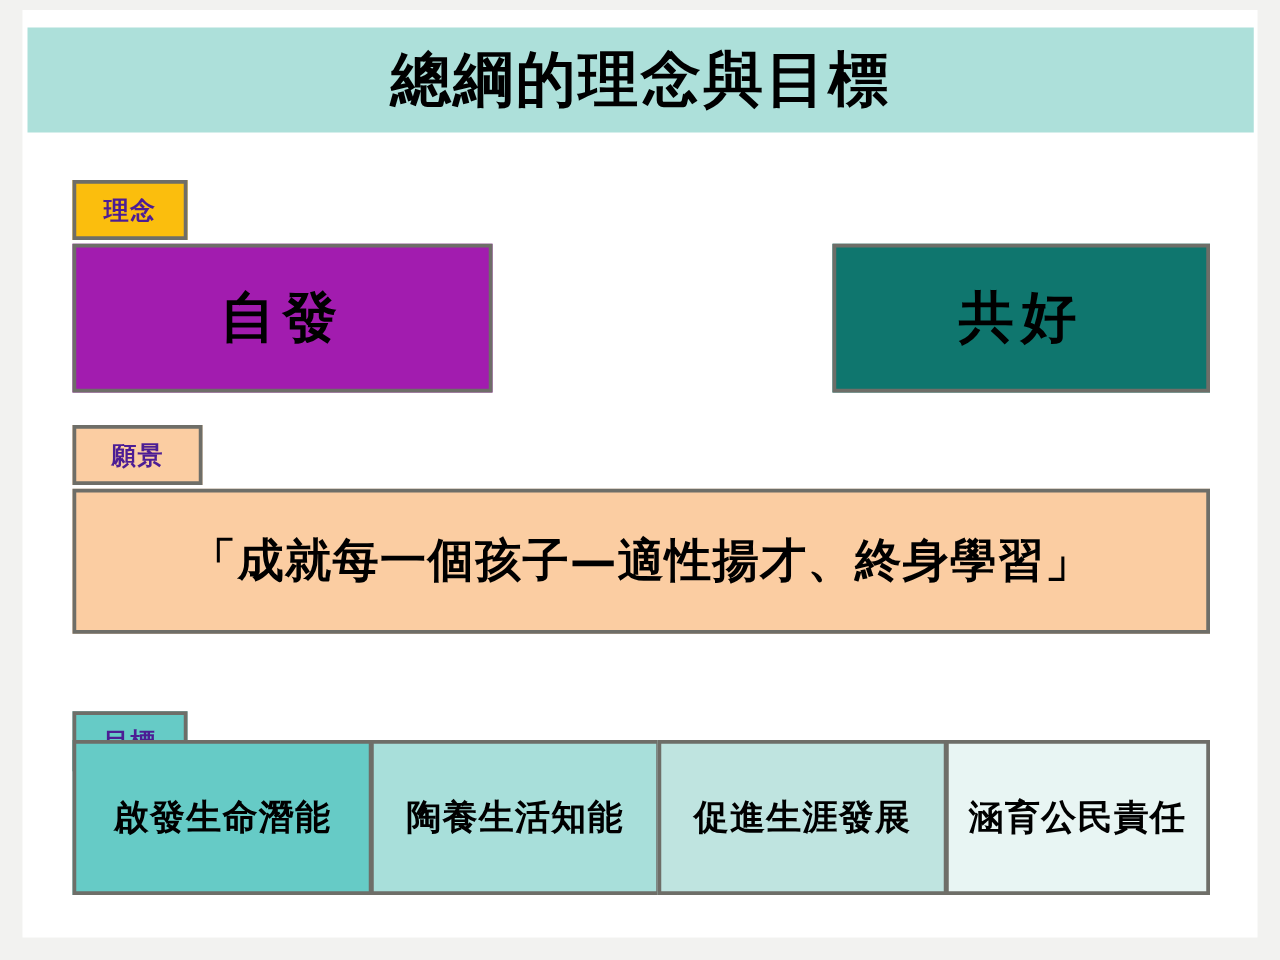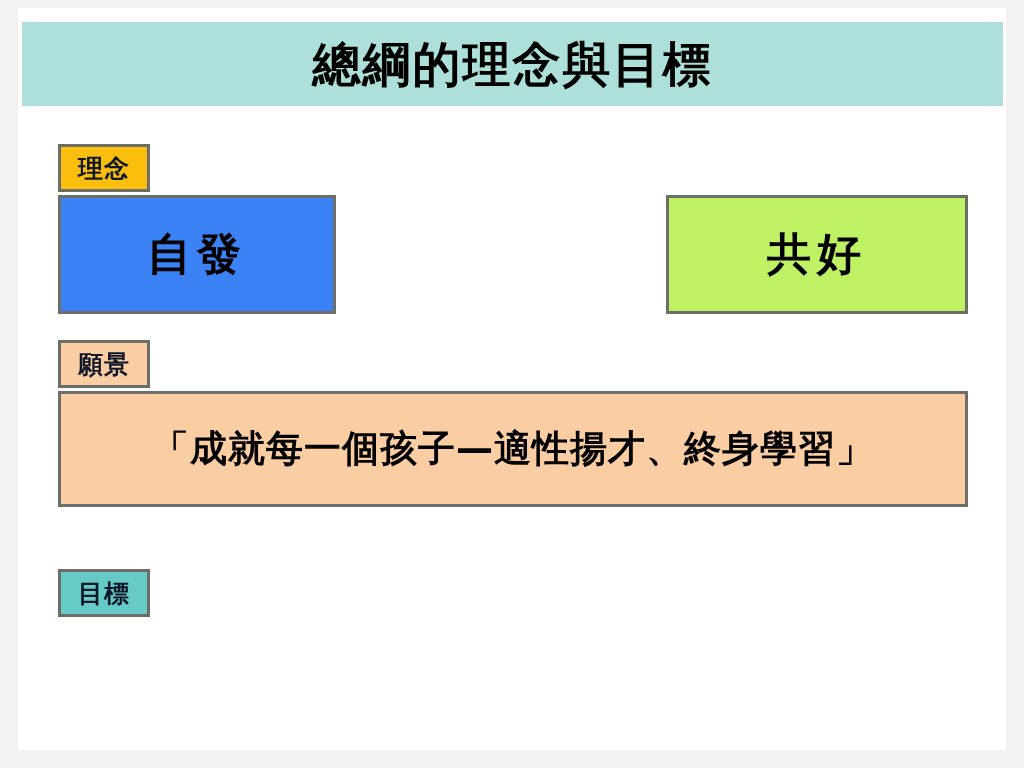--- a/index.html
+++ b/index.html
@@ -46,23 +46,23 @@
   }
 
   
   .tab-label {
     position: absolute;
     box-sizing: border-box;
     border: 3px solid #6e6e68;
     display: flex;
     align-items: center;
     justify-content: center;
-    font-size: 25px;
+    font-size: 20px;
     font-weight: bold;
-    color: #0f172a;
+    color: #4c1d95;
     letter-spacing: 1px;
   }
 
   
   .box {
     position: absolute;
     box-sizing: border-box;
     border: 3px solid #6e6e68;
     display: flex;
     align-items: center;
@@ -75,26 +75,26 @@
 
   #concept-row  { position: absolute; left: 40px; top: 187px; width: 910px; height: 119px; }
   .concept-box {
     position: absolute;
     top: 0;
     height: 119px;
     font-size: 44px;
     font-weight: bold;
     letter-spacing: 6px;
   }
-  #concept-0 { left: 0px;   width: 278px; background: #3b82f6; text-align: center; }
+  #concept-0 { left: 0px;   width: 336px; background: #a21caf; text-align: center; }
   #concept-1 { left: 308px; width: 302px; background: #fbe08a; }
-  #concept-2 { left: 608px; width: 302px; background: #bef264; text-align: center; }
+  #concept-2 { left: 608px; width: 302px; background: #0f766e; text-align: center; }
 
   
-  #vision-tab { left: 40px; top: 332px; width: 92px; height: 48px; background: #fbcda2; }
+  #vision-tab { left: 40px; top: 332px; width: 104px; height: 48px; background: #fbcda2; }
 
   #vision-box {
     left: 40px; top: 383px; width: 910px; height: 116px;
     background: #fbcda2;
     font-size: 37px;
     font-weight: bold;
     letter-spacing: 1px;
   }
 
   
@@ -129,14 +129,20 @@
     <div class="box concept-box" id="concept-0">自發</div>
     <div class="box concept-box" id="concept-2">共好</div>
   </div>
 
   <div class="tab-label" id="vision-tab">願景</div>
 
   <div class="box" id="vision-box">「成就每一個孩子—適性揚才、終身學習」</div>
 
   <div class="tab-label" id="goal-tab">目標</div>
 
+  <div id="goal-row">
+    <div class="box goal-box" id="goal-0">啟發生命潛能</div>
+    <div class="box goal-box" id="goal-1">陶養生活知能</div>
+    <div class="box goal-box" id="goal-2">促進生涯發展</div>
+    <div class="box goal-box" id="goal-3">涵育公民責任</div>
+  </div>
 
 </div>
 
 </body></html>

